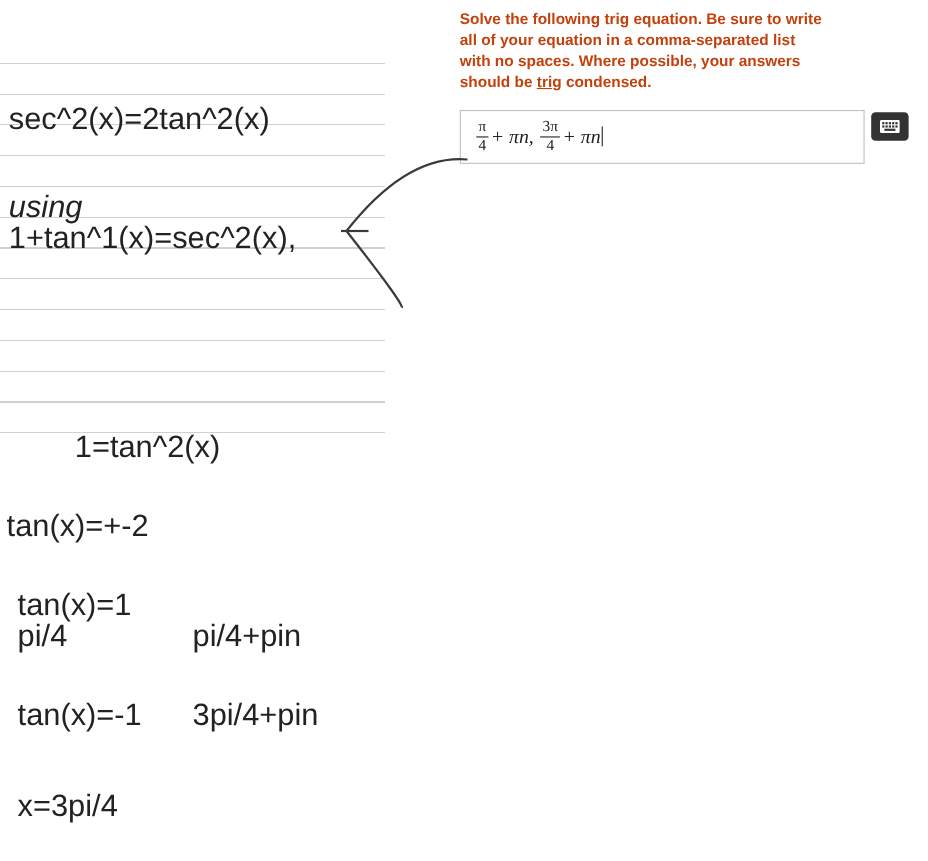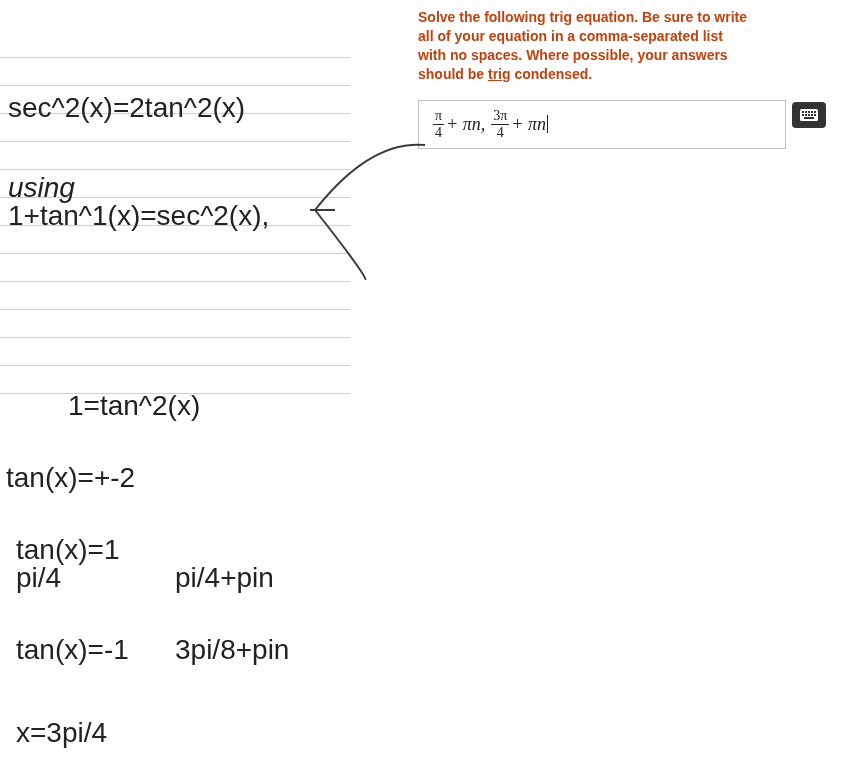--- a/index.html
+++ b/index.html
@@ -162,21 +162,21 @@
   <div class="work-area">
     <div class="work-line" style="left:8px; top:92px;">sec^2(x)=2tan^2(x)</div>
     <div class="work-line" style="left:8px; top:172px;font-style:italic;">using</div>
     <div class="work-line" style="left:8px; top:200px;">1+tan^1(x)=sec^2(x),</div>
     <div class="work-line" style="left:20px; top:390px;margin-left:48px;">1=tan^2(x)</div>
     <div class="work-line" style="left:6px; top:462px;">tan(x)=+-2</div>
     <div class="work-line" style="left:16px; top:534px;">tan(x)=1</div>
     <div class="work-line" style="left:16px; top:562px;">pi/4</div>
     <div class="work-line" style="left:175px; top:562px;">pi/4+pin</div>
     <div class="work-line" style="left:16px; top:634px;">tan(x)=-1</div>
-    <div class="work-line" style="left:175px; top:634px;">3pi/8+pin</div>
+    <div class="work-line" style="left:175px; top:634px;">3pi/4+pin</div>
     <div class="work-line" style="left:16px; top:706px;margin-top:11px;">x=3pi/4</div>
   </div>
 </div>
 
 <div class="right-panel">
   <div class="instructions">
     <span>Solve the following trig equation. Be sure to write</span><br>
     <span>all of your equation in a comma-separated list</span><br>
     <span>with no spaces. Where possible, your answers</span><br>
     <span>should be </span><span class="underline">trig</span><span> condensed.</span>

